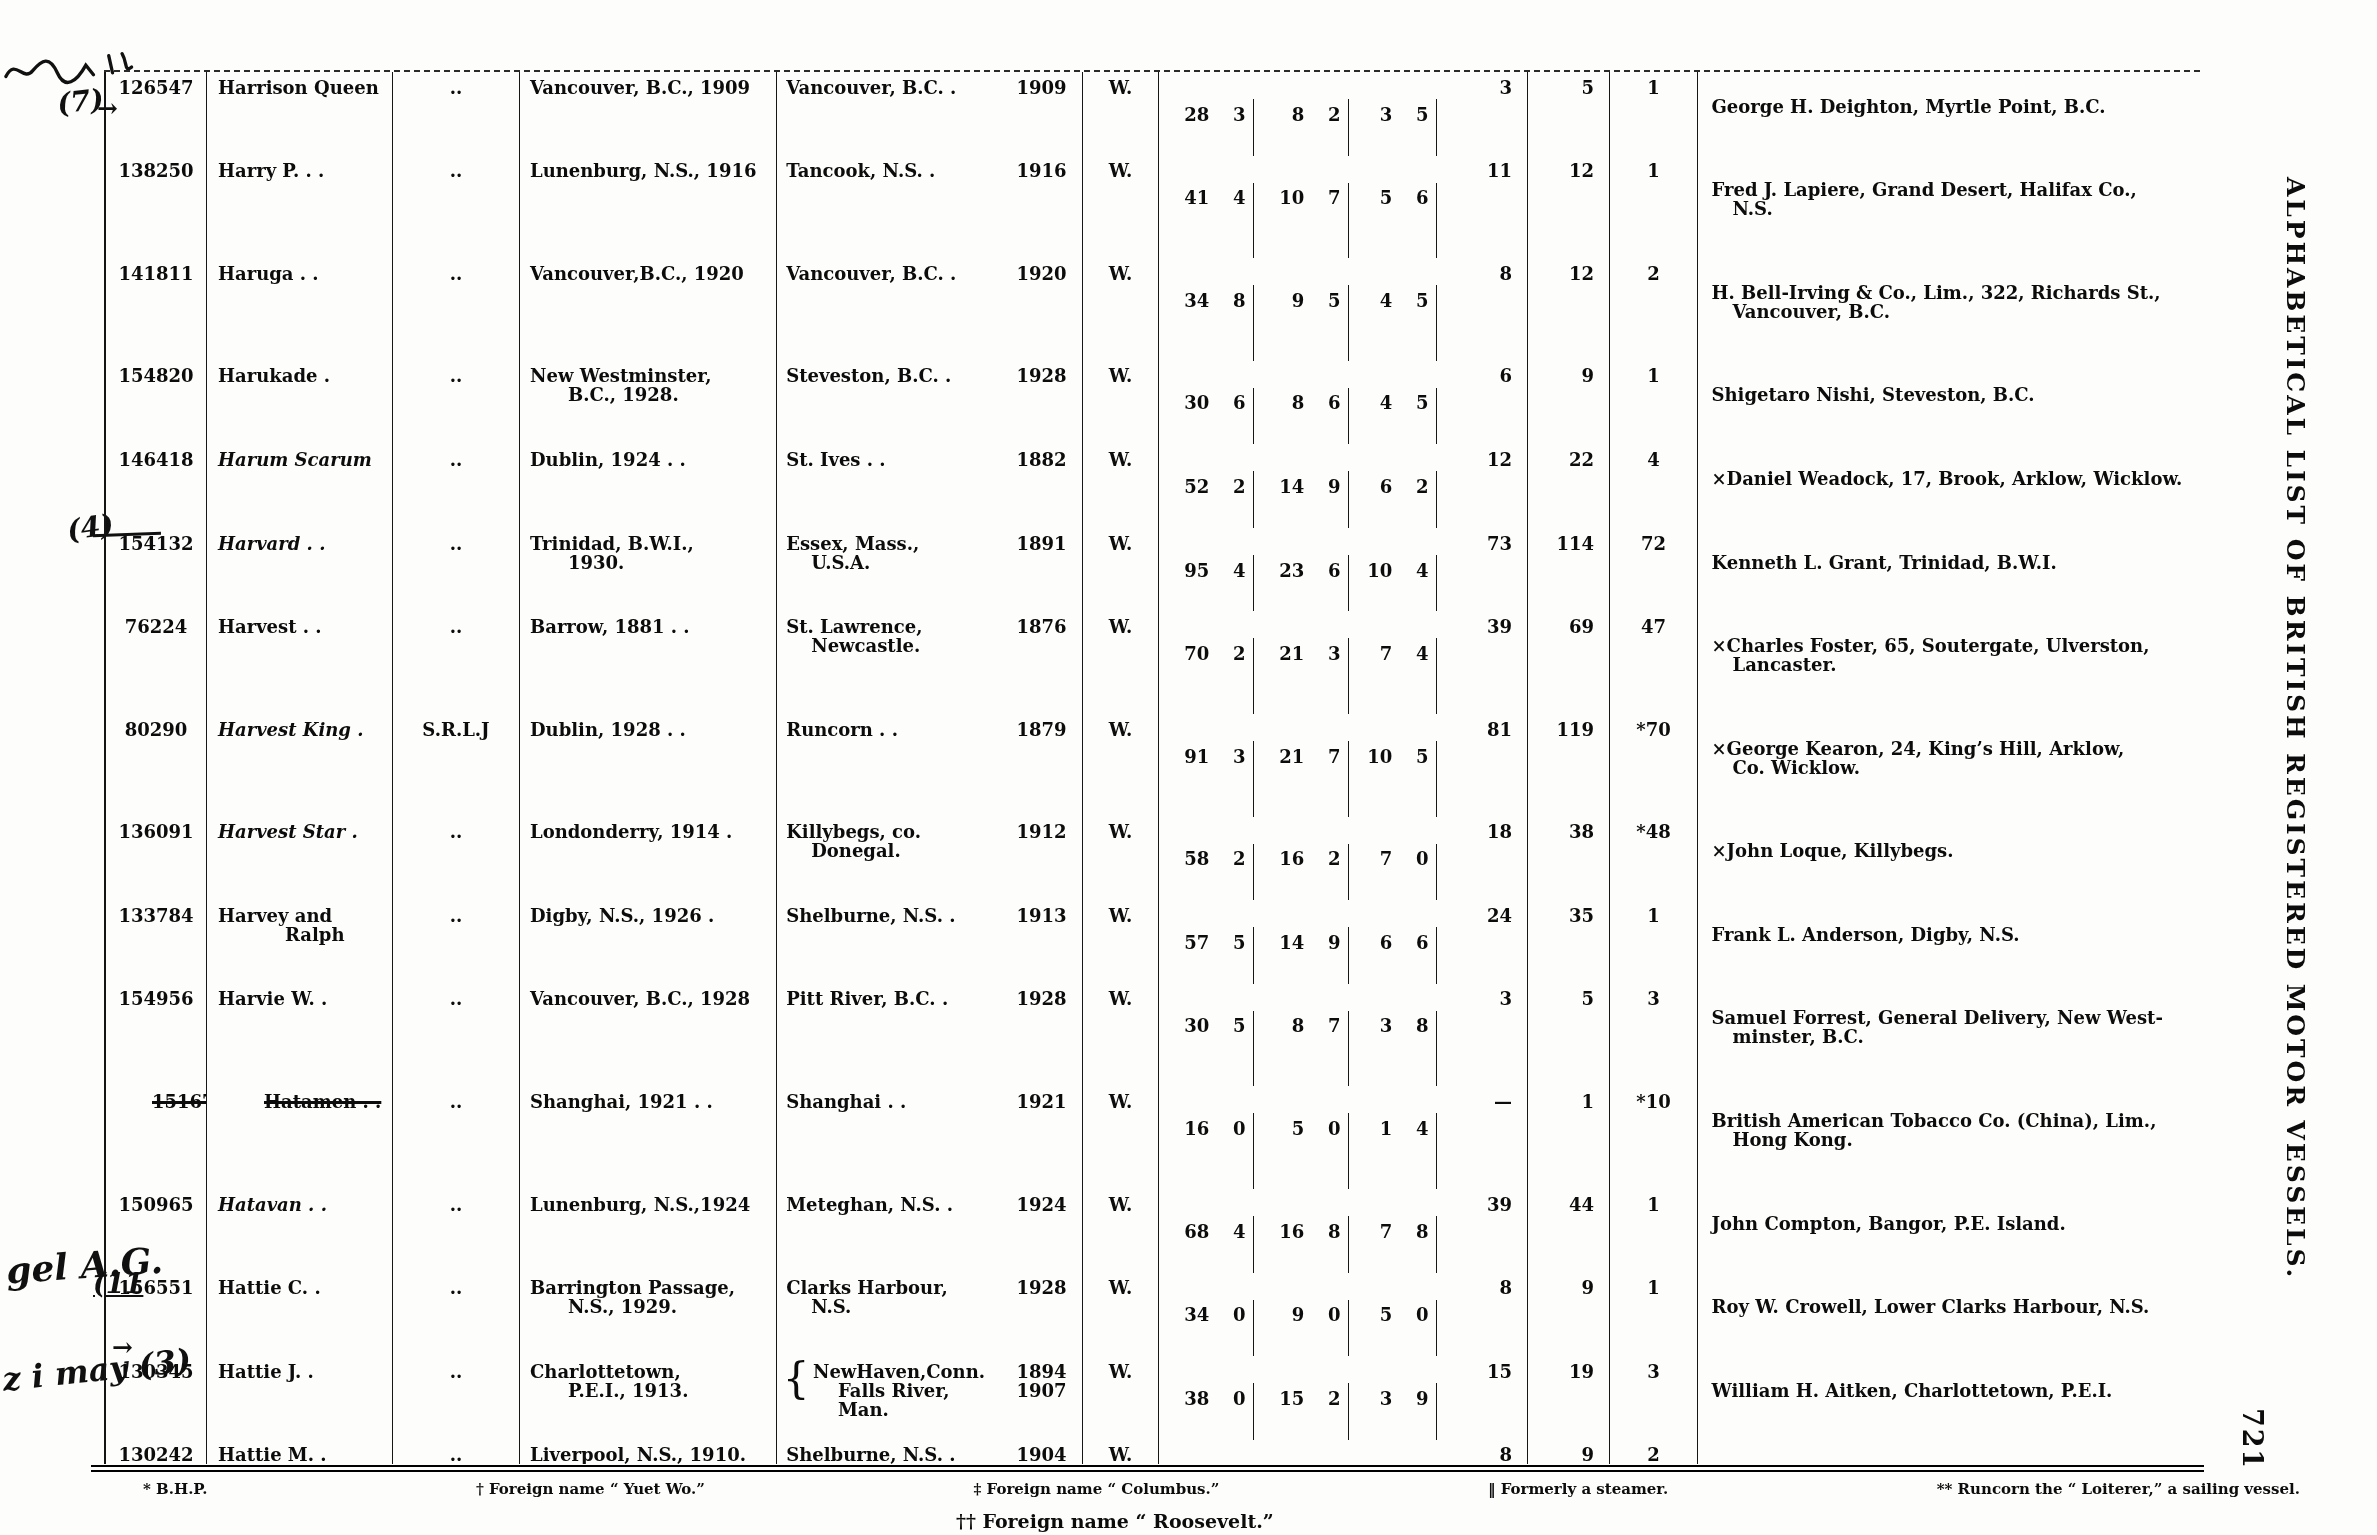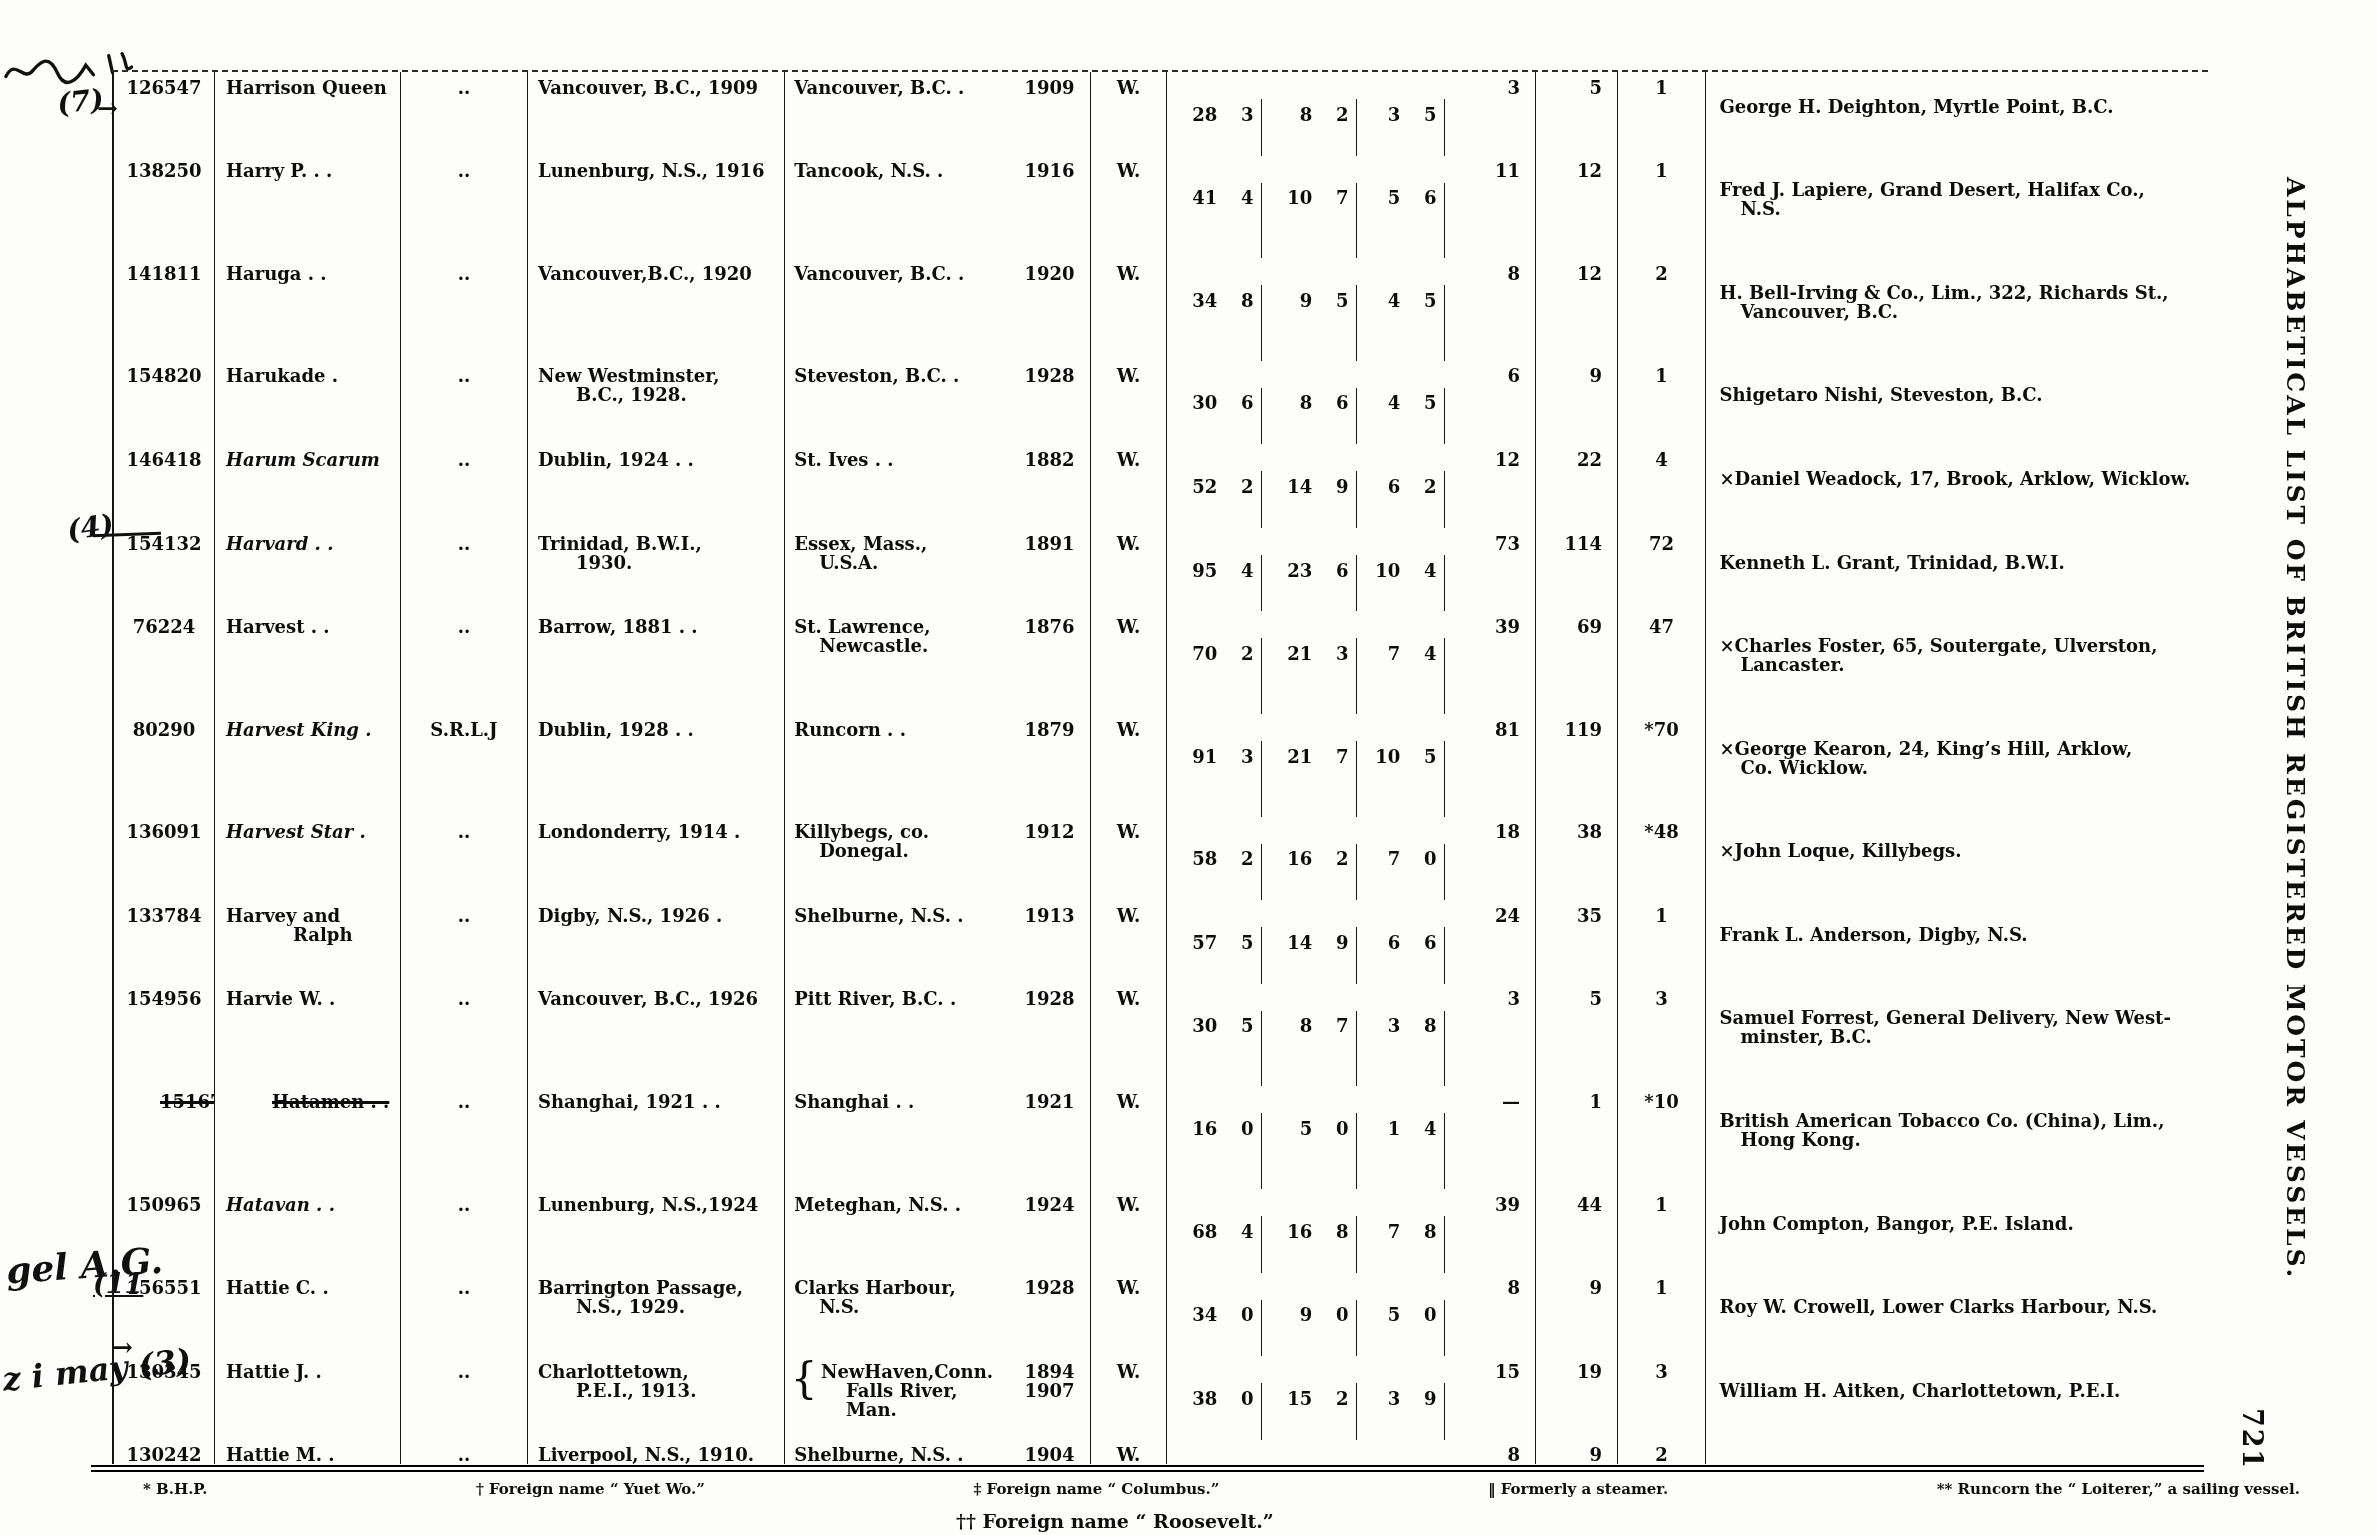--- a/index.html
+++ b/index.html
@@ -1,21 +1,21 @@
 <!DOCTYPE html>
 <html style="font-size:15px"><head>
 <meta charset="utf-8">
 <style>
   html,body{margin:0;padding:0;}
   body{width:2378px;height:1535px;background:#ffffff;}
   .page{position:relative;width:2378px;height:1535px;background:#fdfdfb;overflow:hidden;
         font-family:"DejaVu Serif",serif;color:#0c0c0c;}
 
   
-  .scan-table{position:absolute;left:112px;top:70px;width:2096px;height:1392px;
+  .scan-table{position:absolute;left:104px;top:70px;width:2096px;height:1392px;
               overflow:hidden;border-top:2.9px dashed #2a2a2a;}
   .row{display:grid;
        grid-template-columns:101px 186px 127px 257px 224px 82px 76px 95px 95px 88px 91px 82px 88px 1fr;
        min-height:38px;box-sizing:border-box;border-left:2.9px solid #141414;}
   .cell{border-right:1.9px solid #161616;box-sizing:border-box;
         font-size:18px;line-height:19px;font-weight:700;padding-top:5.7px;padding-bottom:1.9px;
         white-space:pre-line;overflow:hidden;}
   .c-num{text-align:center;}
   .c-name{padding-left:78px;text-indent:-67px;padding-right:3.8px;}
   .c-letters{text-align:center;}
@@ -368,21 +368,21 @@
     <div class="cell c-hp">1</div>
     <div class="cell c-owner">
       <span class="owner1">Frank L. Anderson, Digby, N.S.</span>
       <span class="owner2"></span>
     </div>
   </div>
       <div class="row">
     <div class="cell c-num">154956</div>
     <div class="cell c-name">Harvie W.   .</div>
     <div class="cell c-letters">..</div>
-    <div class="cell c-built">Vancouver, B.C., 1926</div>
+    <div class="cell c-built">Vancouver, B.C., 1928</div>
     <div class="cell c-reg">
       <span class="brace"></span>
       <span class="regtext">Pitt River, B.C.  .</span>
     </div>
     <div class="cell c-year">1928</div>
     <div class="cell c-ws">W.</div>
     <div class="cell c-dim">
       <span>30</span><span>5</span>
     </div>
     <div class="cell c-dim">

